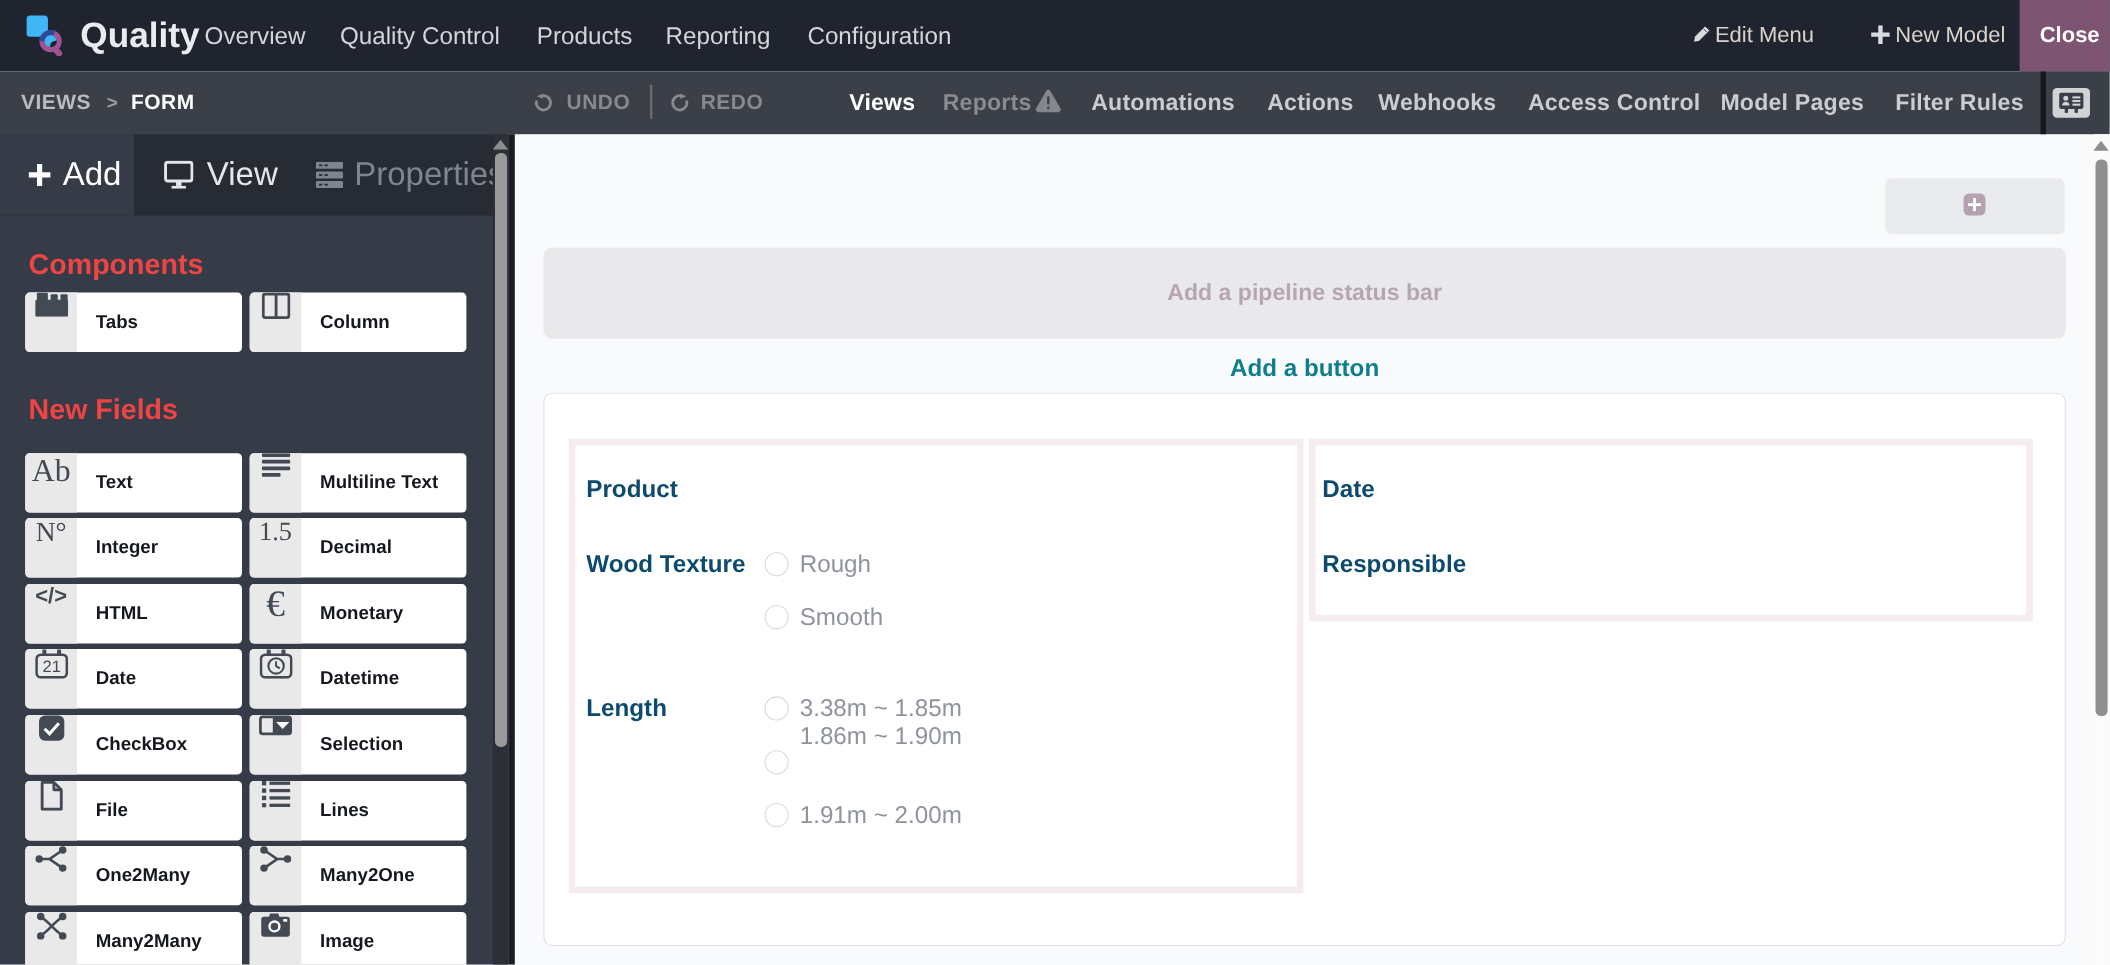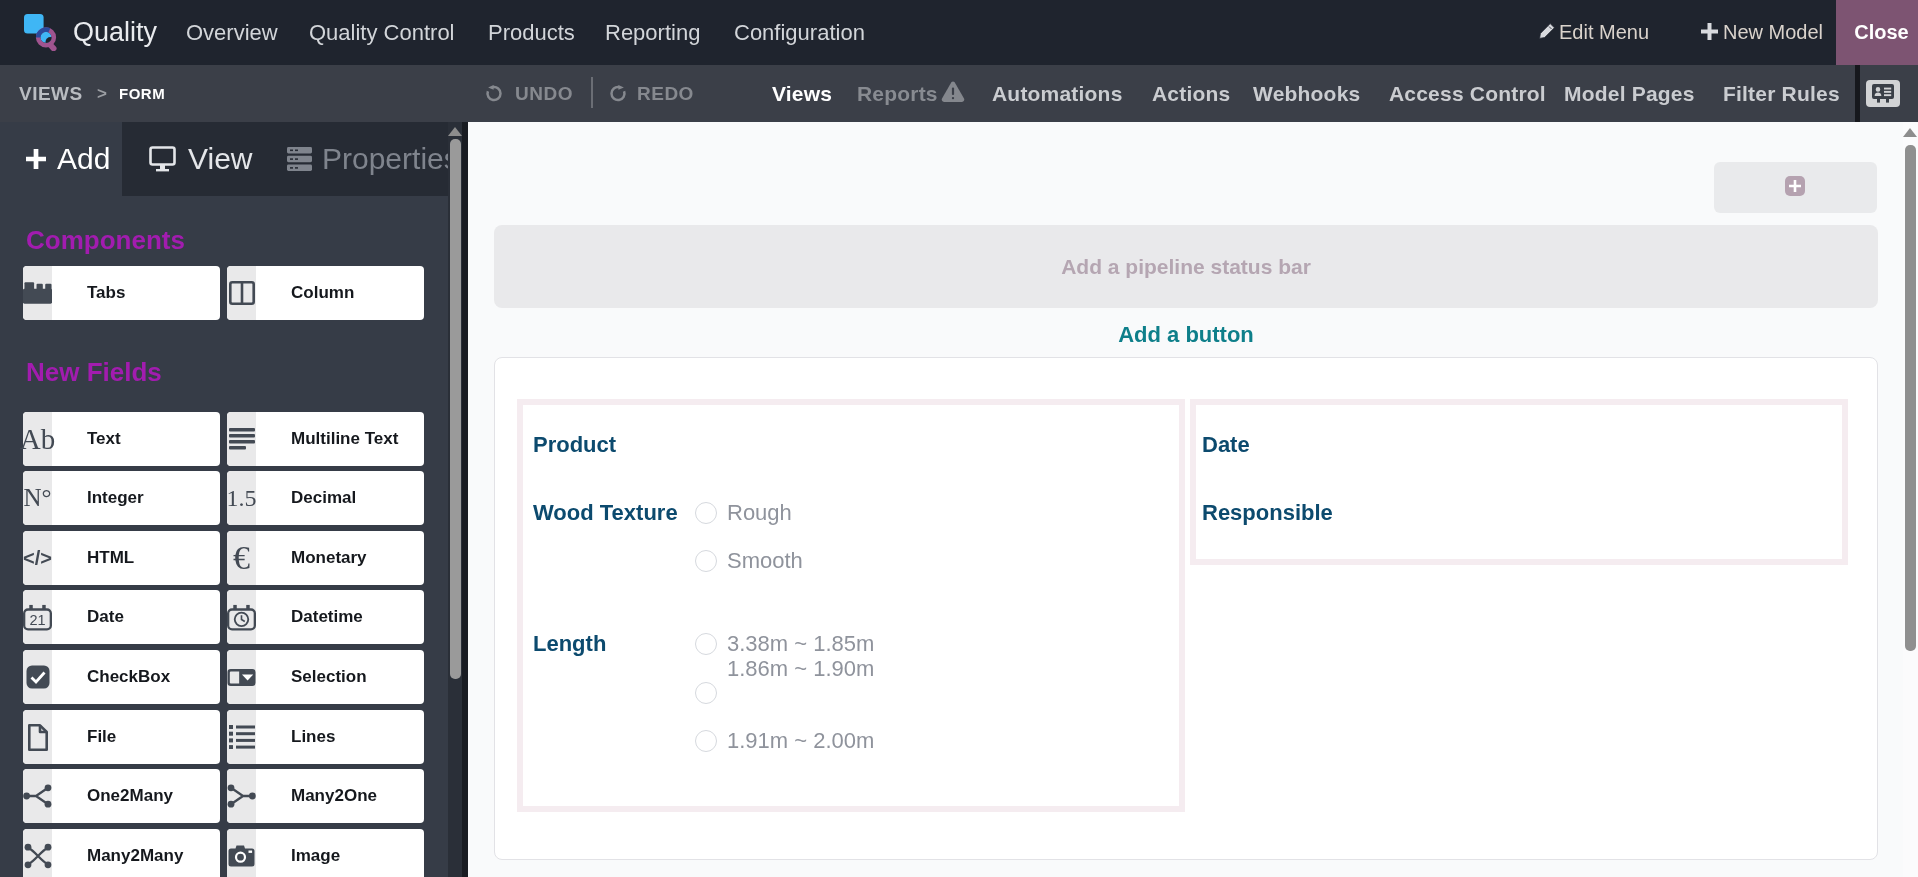--- a/index.html
+++ b/index.html
@@ -2,47 +2,47 @@
 <html><head>
 <meta charset="utf-8">
 <style>
 * { margin:0; padding:0; box-sizing:border-box; }
 html,body { width:1918px; height:877px; overflow:hidden; }
 body { font-family:"Liberation Sans", sans-serif; position:relative; background:#f9fafb; }
 .abs { position:absolute; }
 
 
 #navbar { left:0; top:0; width:1918px; height:65px; background:#1f242e; }
-#brand { left:73px; top:0; height:65px; line-height:65px; color:#e9ebee; font-size:27px; font-weight:400; }
+#brand { left:73px; top:0; height:65px; line-height:65px; color:#e9ebee; font-size:32px; font-weight:700; }
 .navitem { top:0; height:82px; line-height:65px; color:#d2d5d9; font-size:22px; }
 #editmenu, #newmodel { color:#dad3cc; font-size:20px; }
 #closebtn { left:1836px; top:0; width:82px; height:65px; background:#7d5472; color:#fff; font-size:20px; font-weight:700; text-align:center; line-height:65px; padding-left:9px; }
 
 
 #toolbar { left:0; top:65px; width:1918px; height:57px; background:#3b3f48; }
 .tb { top:65px; height:57px; line-height:57px; font-size:21px; font-weight:600; color:#caccd0; letter-spacing:0.2px; }
 #bc-views { color:#b9bcc1; font-size:19px; font-weight:700; letter-spacing:0.5px;}
 #bc-sep { color:#9b9ea3; font-size:17px; font-weight:700; }
-#bc-form { color:#ffffff; font-size:15px; font-weight:700; letter-spacing:0.5px;}
+#bc-form { color:#ffffff; font-size:19px; font-weight:700; letter-spacing:0.5px;}
 .undoredo { color:#86898f; font-size:19px; letter-spacing:0.5px; font-weight:700;}
 #tb-divider { left:591px; top:77px; width:2px; height:31px; background:#6b6e75; }
 #tab-views { color:#ffffff; }
 #tab-reports { color:#888b91; }
 #tb-sep2 { left:1855px; top:65px; width:5px; height:57px; background:#16181d; }
 
 
 #sidebar { left:0; top:122px; width:462px; height:755px; background:#363c47; }
 #sb-border { left:462px; top:122px; width:6px; height:755px; background:#191c22; }
 #tabstrip { left:0; top:122px; width:462px; height:74px; background:#262b34; }
 #tab-add { left:0; top:122px; width:122px; height:74px; background:#363c47; color:#fff; }
 .sbtab { font-size:30px; color:#e4e6e9; }
 .sbtab.dis { color:#7f848d; }
-.sb-h { color:#a21caf; font-size:26px; font-weight:700; }
+.sb-h { color:#ef4444; font-size:26px; font-weight:700; }
 .card { position:absolute; width:197px; height:54px; background:#fff; border-radius:4px; }
-.card .ic { position:absolute; left:0; top:0; width:29px; height:54px; background:#e9e9ea; border-radius:4px 0 0 4px; display:flex; align-items:center; justify-content:center; color:#434a54; }
+.card .ic { position:absolute; left:0; top:0; width:47px; height:54px; background:#e9e9ea; border-radius:4px 0 0 4px; display:flex; justify-content:center; color:#434a54; }
 .card .lb { position:absolute; left:64px; top:0; height:54px; line-height:54px; font-size:17px; font-weight:700; color:#15181d; white-space:nowrap; }
 #plusbox { left:1714px; top:162px; width:163px; height:51px; background:#e9eaec; border-radius:6px; }
 #plusico { left:1785px; top:176px; width:20px; height:20px; background:#b5a2b0; border-radius:5px; }
 #strip { left:494px; top:225px; width:1384px; height:83px; background:#e9e9eb; border-radius:8px; color:#b5a6b2; font-size:21px; font-weight:700; text-align:center; line-height:83px; }
 #addbtn { left:494px; top:315px; width:1384px; text-align:center; color:#0e7f8a; font-size:22px; font-weight:700; line-height:40px;}
 #sheet { left:494px; top:357px; width:1384px; height:503px; background:#fff; border:1px solid #e2e2e6; border-radius:8px; }
 .colbox { position:absolute; border:6px solid #f5ecf0; background:#fff; }
 #lcol { left:517px; top:399px; width:668px; height:413px; }
 #rcol { left:1190px; top:399px; width:658px; height:166px; }
 .flabel { position:absolute; font-size:22px; font-weight:700; color:#0c4a6e; line-height:34px; }

